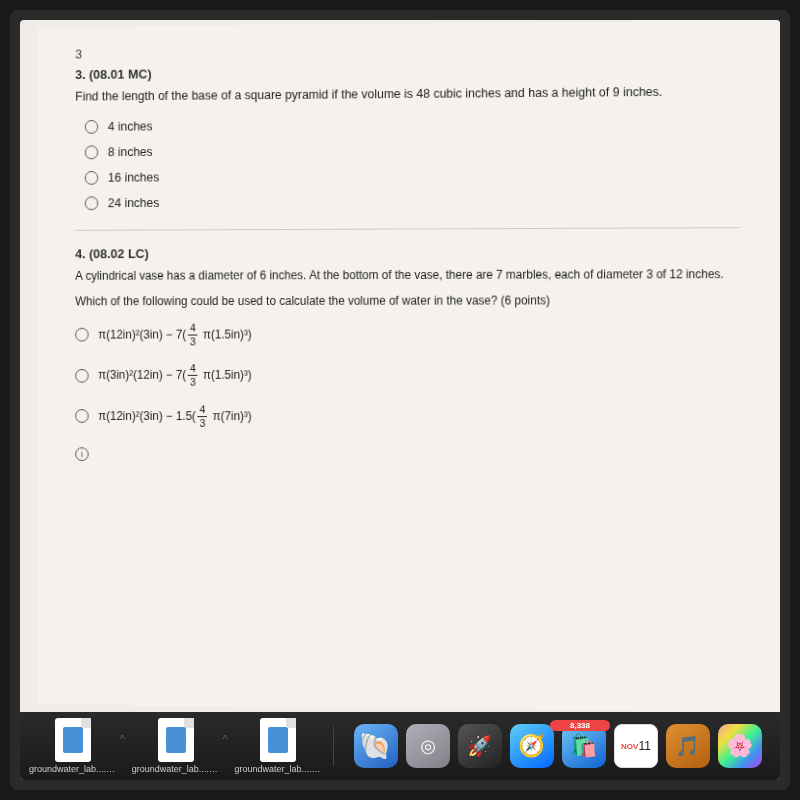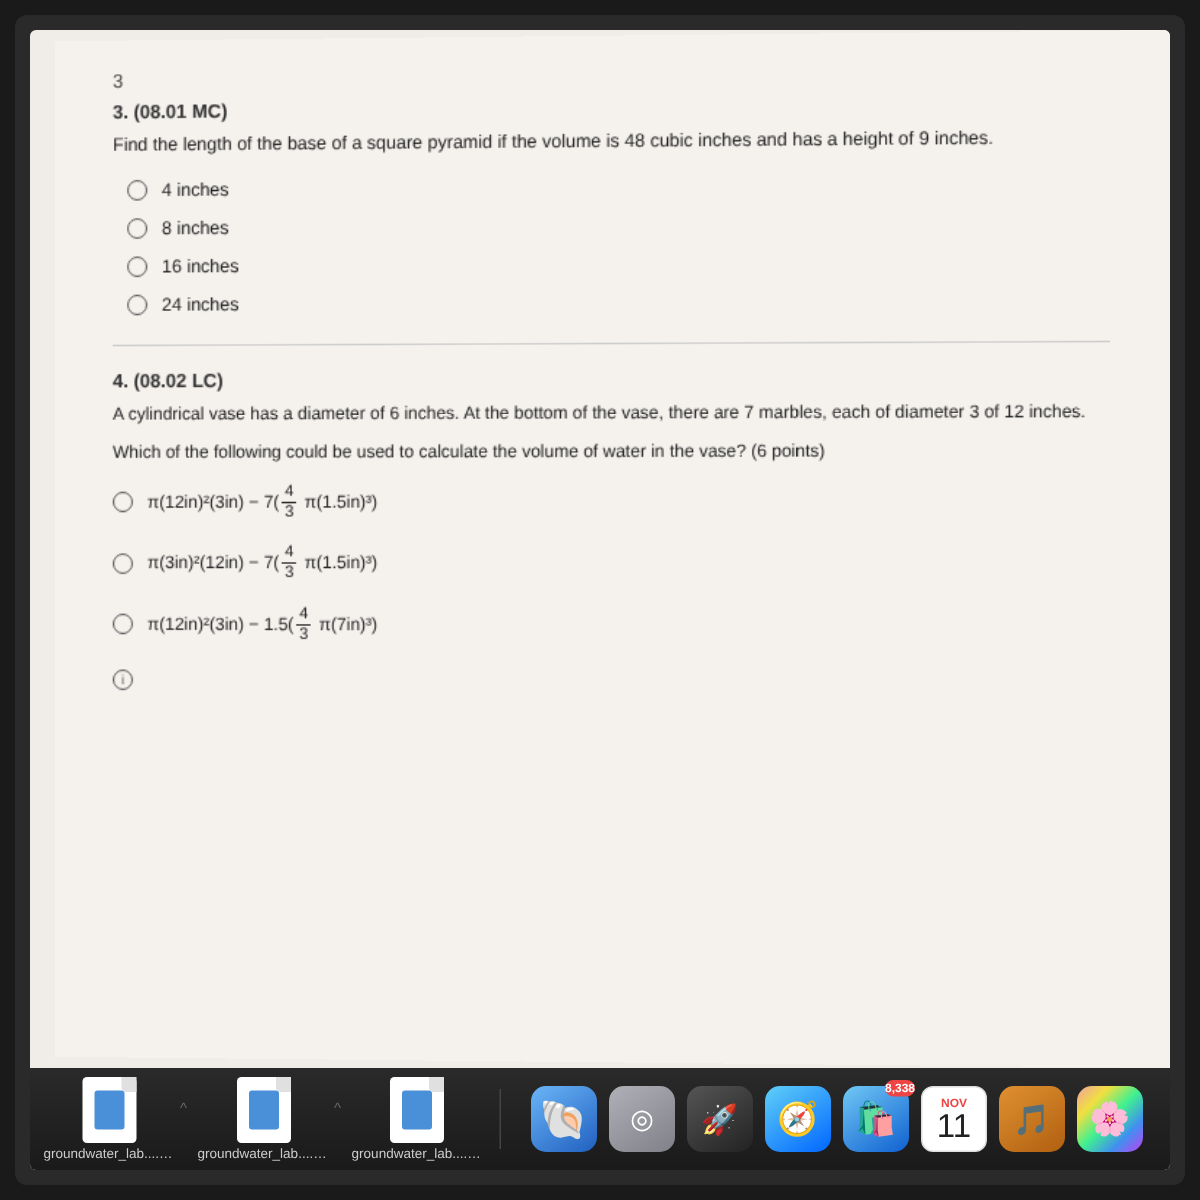--- a/index.html
+++ b/index.html
@@ -250,48 +250,48 @@
       justify-content: center;
       font-size: 22px;
       position: relative;
     }
 
     .dock-icon.finder { background: linear-gradient(145deg, #6ec0f5, #1a7fcb); }
     .dock-icon.siri { background: linear-gradient(145deg, #c0c0c0, #888); }
     .dock-icon.rocket { background: linear-gradient(145deg, #555, #222); }
     .dock-icon.safari { background: linear-gradient(145deg, #5bc8f5, #0a84ff); }
     .dock-icon.appstore { background: linear-gradient(145deg, #54b8f0, #0b79d0); }
-    .dock-icon.calendar { background: white; flex-direction: column; font-size: 10px; }
+    .dock-icon.calendar { background: white; flex-direction: row; font-size: 10px; }
     .dock-icon.unknown { background: linear-gradient(145deg, #e8a040, #c07020); }
     .dock-icon.photos { background: linear-gradient(135deg, #f0a0a0 0%, #f0e040 25%, #40f090 50%, #4090f0 75%, #c040f0 100%); }
 
     .calendar-date-label {
       font-size: 8px;
       color: #e44;
       font-weight: bold;
       text-transform: uppercase;
     }
 
     .calendar-date-num {
-      font-size: 22px;
+      font-size: 12px;
       color: #222;
       font-weight: 300;
       line-height: 1;
     }
 
     .badge {
       position: absolute;
       top: -4px;
       right: -4px;
       background: #e44;
       color: white;
       font-size: 8px;
       font-weight: bold;
       border-radius: 8px;
-      padding: 1px 0;
+      padding: 1px 20px;
       min-width: 16px;
       text-align: center;
     }
 
     .taskbar-separator {
       width: 1px;
       height: 40px;
       background: #444;
       margin: 0 4px;
       align-self: center;

